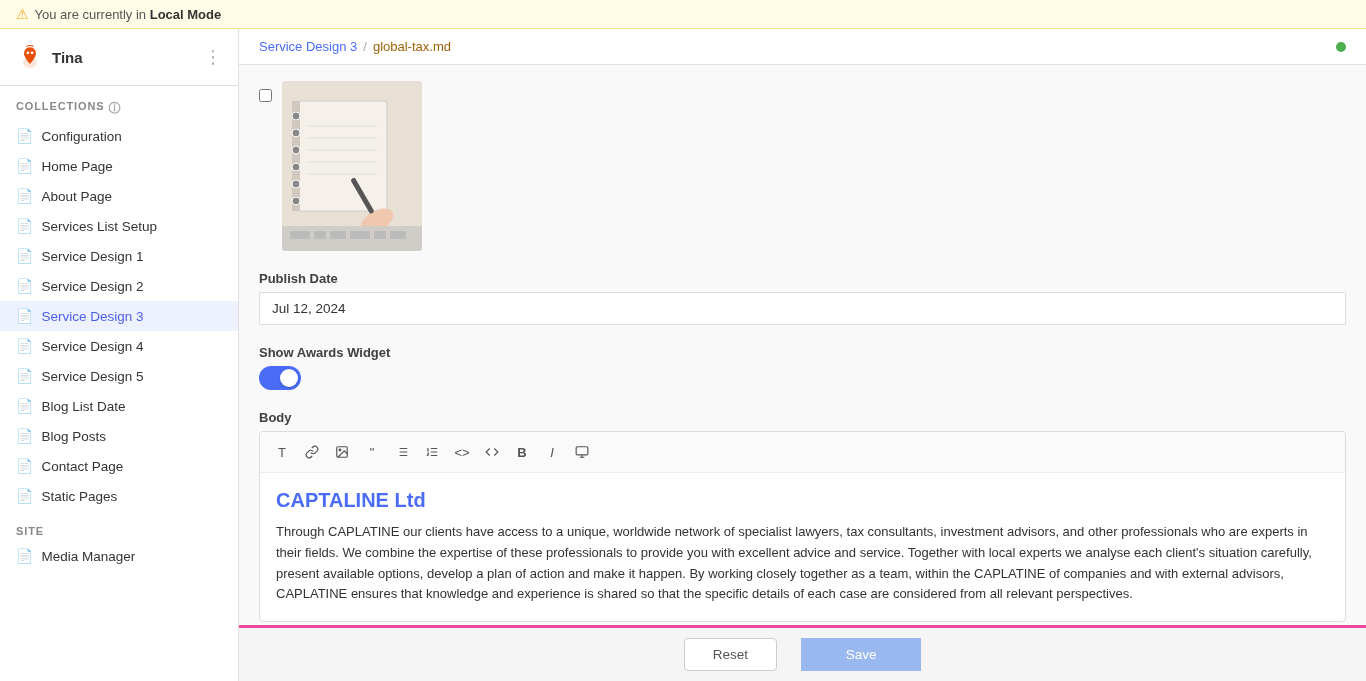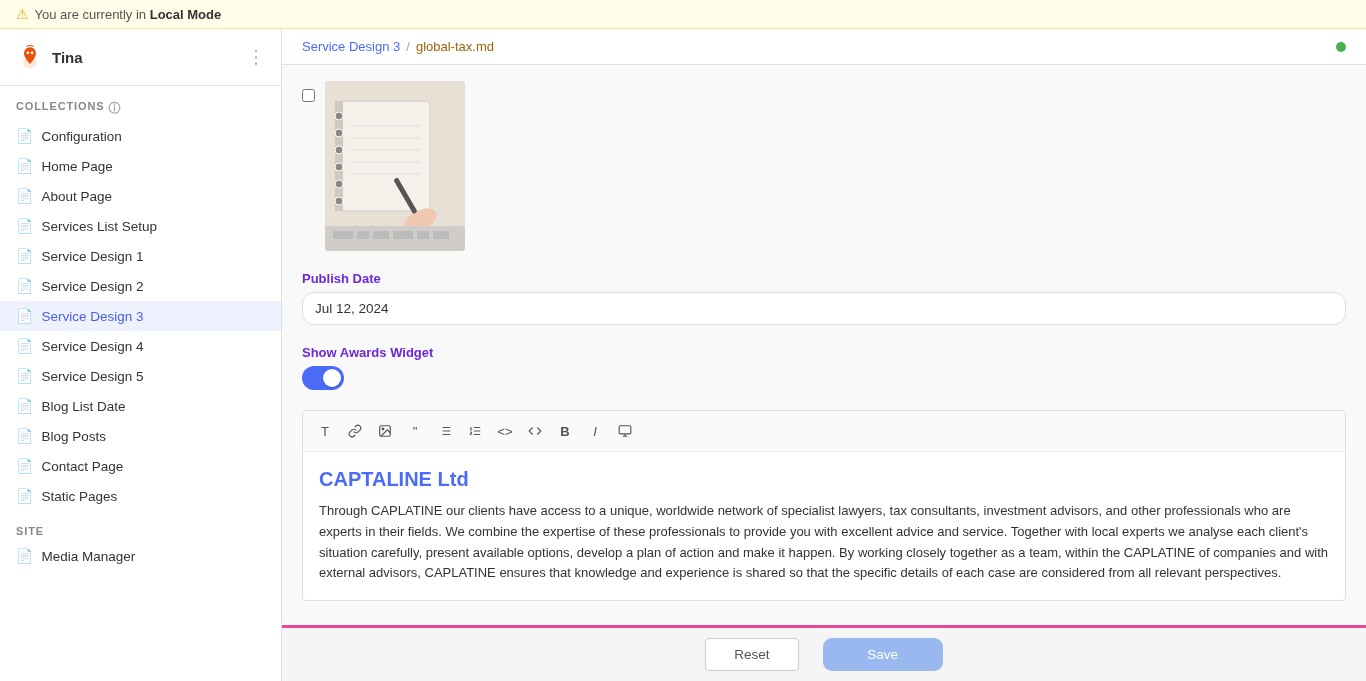--- a/index.html
+++ b/index.html
@@ -22,21 +22,21 @@
 
     
     .app-layout {
       display: flex;
       flex: 1;
       overflow: hidden;
     }
 
     
     .sidebar {
-      width: 282px;
+      width: 239px;
       background: #fff;
       border-right: 1px solid #e0e0e0;
       display: flex;
       flex-direction: column;
       overflow-y: auto;
       flex-shrink: 0;
     }
 
     .sidebar-header {
       display: flex;
@@ -176,29 +176,29 @@
       position: relative;
     }
 
     
     .form-field {
       margin-bottom: 20px;
     }
     .form-label {
       font-size: 13px;
       font-weight: 600;
-      color: #6d28d9;
+      color: #404040;
       margin-bottom: 6px;
       display: block;
     }
     .form-input {
       width: 100%;
       padding: 8px 12px;
       border: 1px solid #ddd;
-      border-radius: 12px;
+      border-radius: 1px;
       font-size: 13.5px;
       color: #333;
       background: #fff;
       outline: none;
     }
 
     
     .toggle-container {
       display: flex;
       align-items: center;
@@ -283,21 +283,21 @@
       background: #fff;
       border-radius: 4px;
       cursor: pointer;
       font-size: 13.5px;
       color: #555;
     }
     .btn-save {
       padding: 8px 40px;
       background: #9ab8f0;
       border: none;
-      border-radius: 9px;
+      border-radius: 0;
       cursor: pointer;
       font-size: 13.5px;
       color: #fff;
       min-width: 120px;
     }
 
     
     .main-scroll::-webkit-scrollbar { width: 8px; }
     .main-scroll::-webkit-scrollbar-track { background: #f0f0f0; }
     .main-scroll::-webkit-scrollbar-thumb { background: #ccc; border-radius: 4px; }
@@ -463,20 +463,21 @@
         <div class="form-field">
           <label class="form-label">Show Awards Widget</label>
           <div class="toggle-container">
             <div class="toggle-track">
               <div class="toggle-thumb"></div>
             </div>
           </div>
         </div>
 
         <div class="form-field">
+          <label class="form-label">Body</label>
           <div class="body-editor">
             <div class="editor-toolbar">
               <button class="toolbar-btn" title="Paragraph">T</button>
               <button class="toolbar-btn" title="Link">
                 <svg width="14" height="14" viewBox="0 0 24 24" fill="none" stroke="#555" stroke-width="2">
                     <path d="M10 13a5 5 0 0 0 7.54.54l3-3a5 5 0 0 0-7.07-7.07l-1.72 1.71"></path>
                     <path d="M14 11a5 5 0 0 0-7.54-.54l-3 3a5 5 0 0 0 7.07 7.07l1.71-1.71"></path>
                   </svg>
               </button>
               <button class="toolbar-btn" title="Image">

